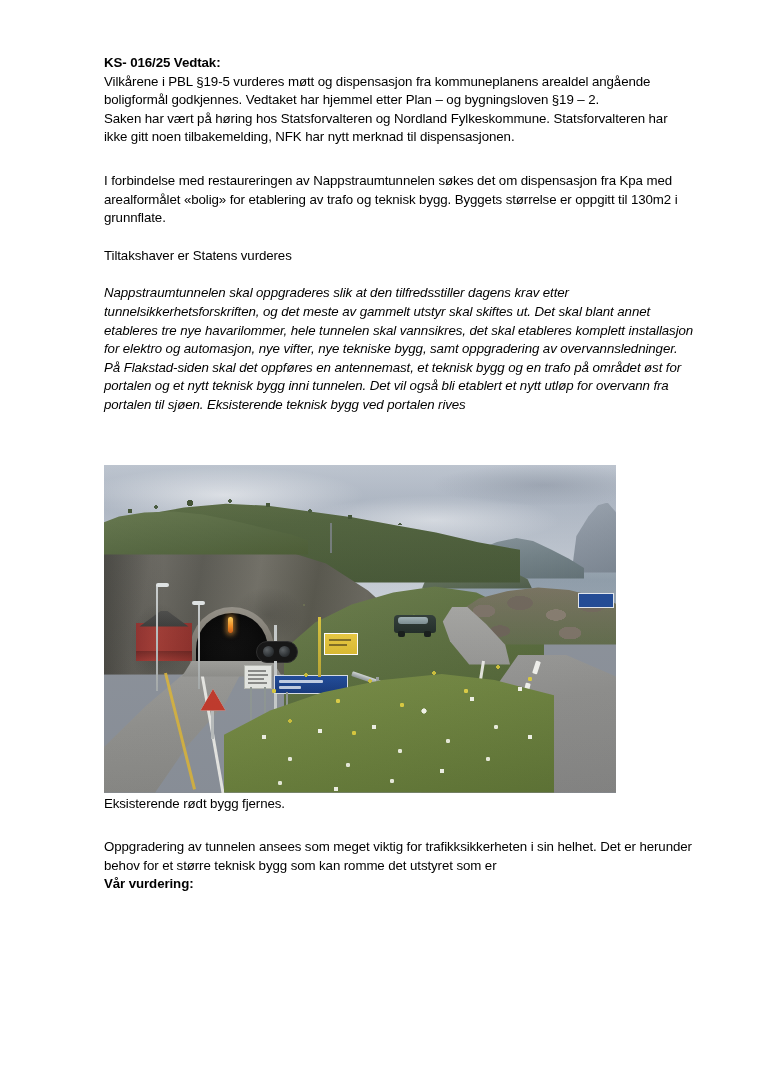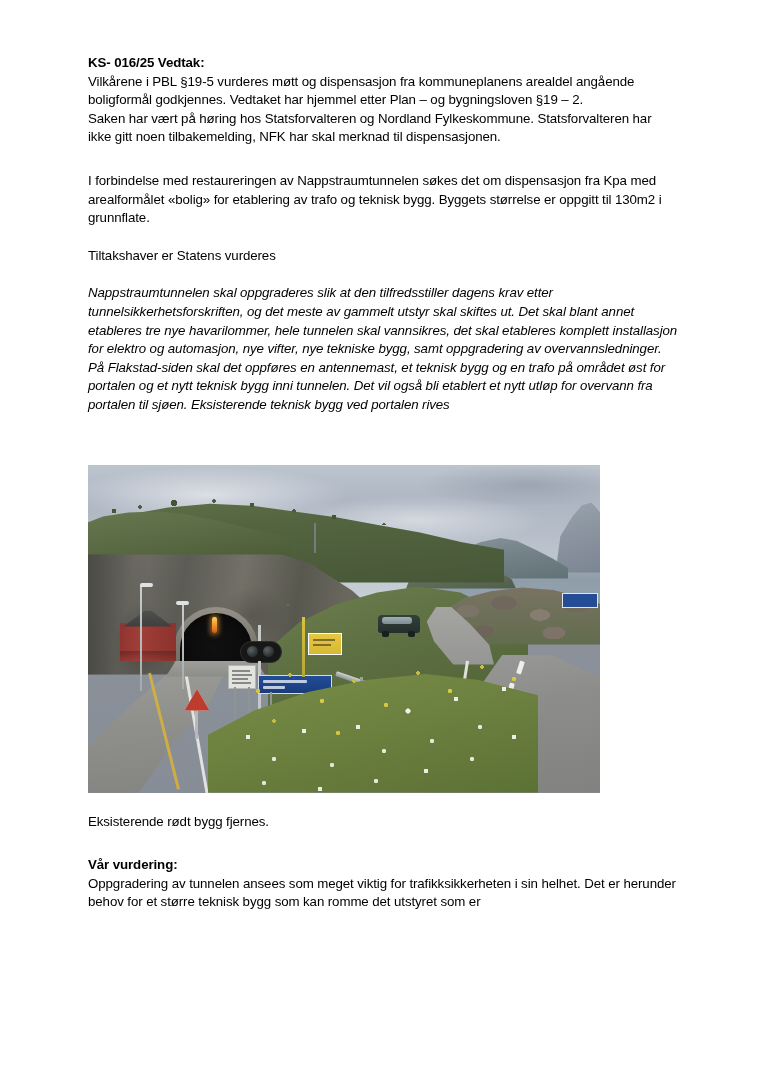--- a/index.html
+++ b/index.html
@@ -17,21 +17,21 @@
   }
   .page {
     position: absolute;
     left: 0; top: 0;
     width: 764px;
     height: 1080px;
     background: #ffffff;
   }
   .content {
     position: absolute;
-    left: 88px;
+    left: 104px;
     top: 54px;
     width: 590px;
   }
   .para {
     font-size: 13.3px;
     line-height: 18.6px;
     margin: 0;
     letter-spacing: -0.1px;
   }
   .bold { font-weight: bold; }
@@ -452,32 +452,32 @@
   }
   .photo-overlay {
     position: absolute;
     inset: 0;
     background: linear-gradient(180deg, rgba(255,255,255,.05) 0%, rgba(0,0,0,.02) 100%);
     pointer-events: none;
   }
   .caption {
     font-size: 13.3px;
     line-height: 18.6px;
-    margin-top: 20px;
+    margin-top: 2px;
   }
 </style>
 </head>
 <body>
 
 <div class="page">
   <div class="content">
 
     <p class="para bold">KS- 016/25 Vedtak:</p>
     <p class="para">Vilkårene i PBL §19-5 vurderes møtt og dispensasjon fra kommuneplanens arealdel angående boligformål godkjennes. Vedtaket har hjemmel etter Plan – og bygningsloven §19 – 2.</p>
-    <p class="para">Saken har vært på høring hos Statsforvalteren og Nordland Fylkeskommune. Statsforvalteren har ikke gitt noen tilbakemelding, NFK har skal merknad til dispensasjonen.</p>
+    <p class="para">Saken har vært på høring hos Statsforvalteren og Nordland Fylkeskommune. Statsforvalteren har ikke gitt noen tilbakemelding, NFK har nytt merknad til dispensasjonen.</p>
 
     <div class="gap-lg"></div>
 
     <p class="para">I forbindelse med restaureringen av Nappstraumtunnelen søkes det om dispensasjon fra Kpa med arealformålet «bolig» for etablering av trafo og teknisk bygg. Byggets størrelse er oppgitt til 130m2 i grunnflate.</p>
 
     <div class="gap-md"></div>
 
     <p class="para">Tiltakshaver er Statens vurderes</p>
 
     <div class="gap-md"></div>
@@ -596,17 +596,17 @@
         <div class="blue-sign-right"></div>
 
         <div class="photo-overlay"></div>
       </div>
     </div>
 
     <p class="para caption">Eksisterende rødt bygg fjernes.</p>
 
     <div class="gap-lg"></div>
 
+    <p class="para">Oppgradering av tunnelen ansees som meget viktig for trafikksikkerheten i sin helhet. Det er herunder behov for et større teknisk bygg som kan romme det utstyret som er</p>
     <p class="para bold">Vår vurdering:</p>
-    <p class="para">Oppgradering av tunnelen ansees som meget viktig for trafikksikkerheten i sin helhet. Det er herunder behov for et større teknisk bygg som kan romme det utstyret som er</p>
 
   </div>
 </div>
 
 </body></html>

